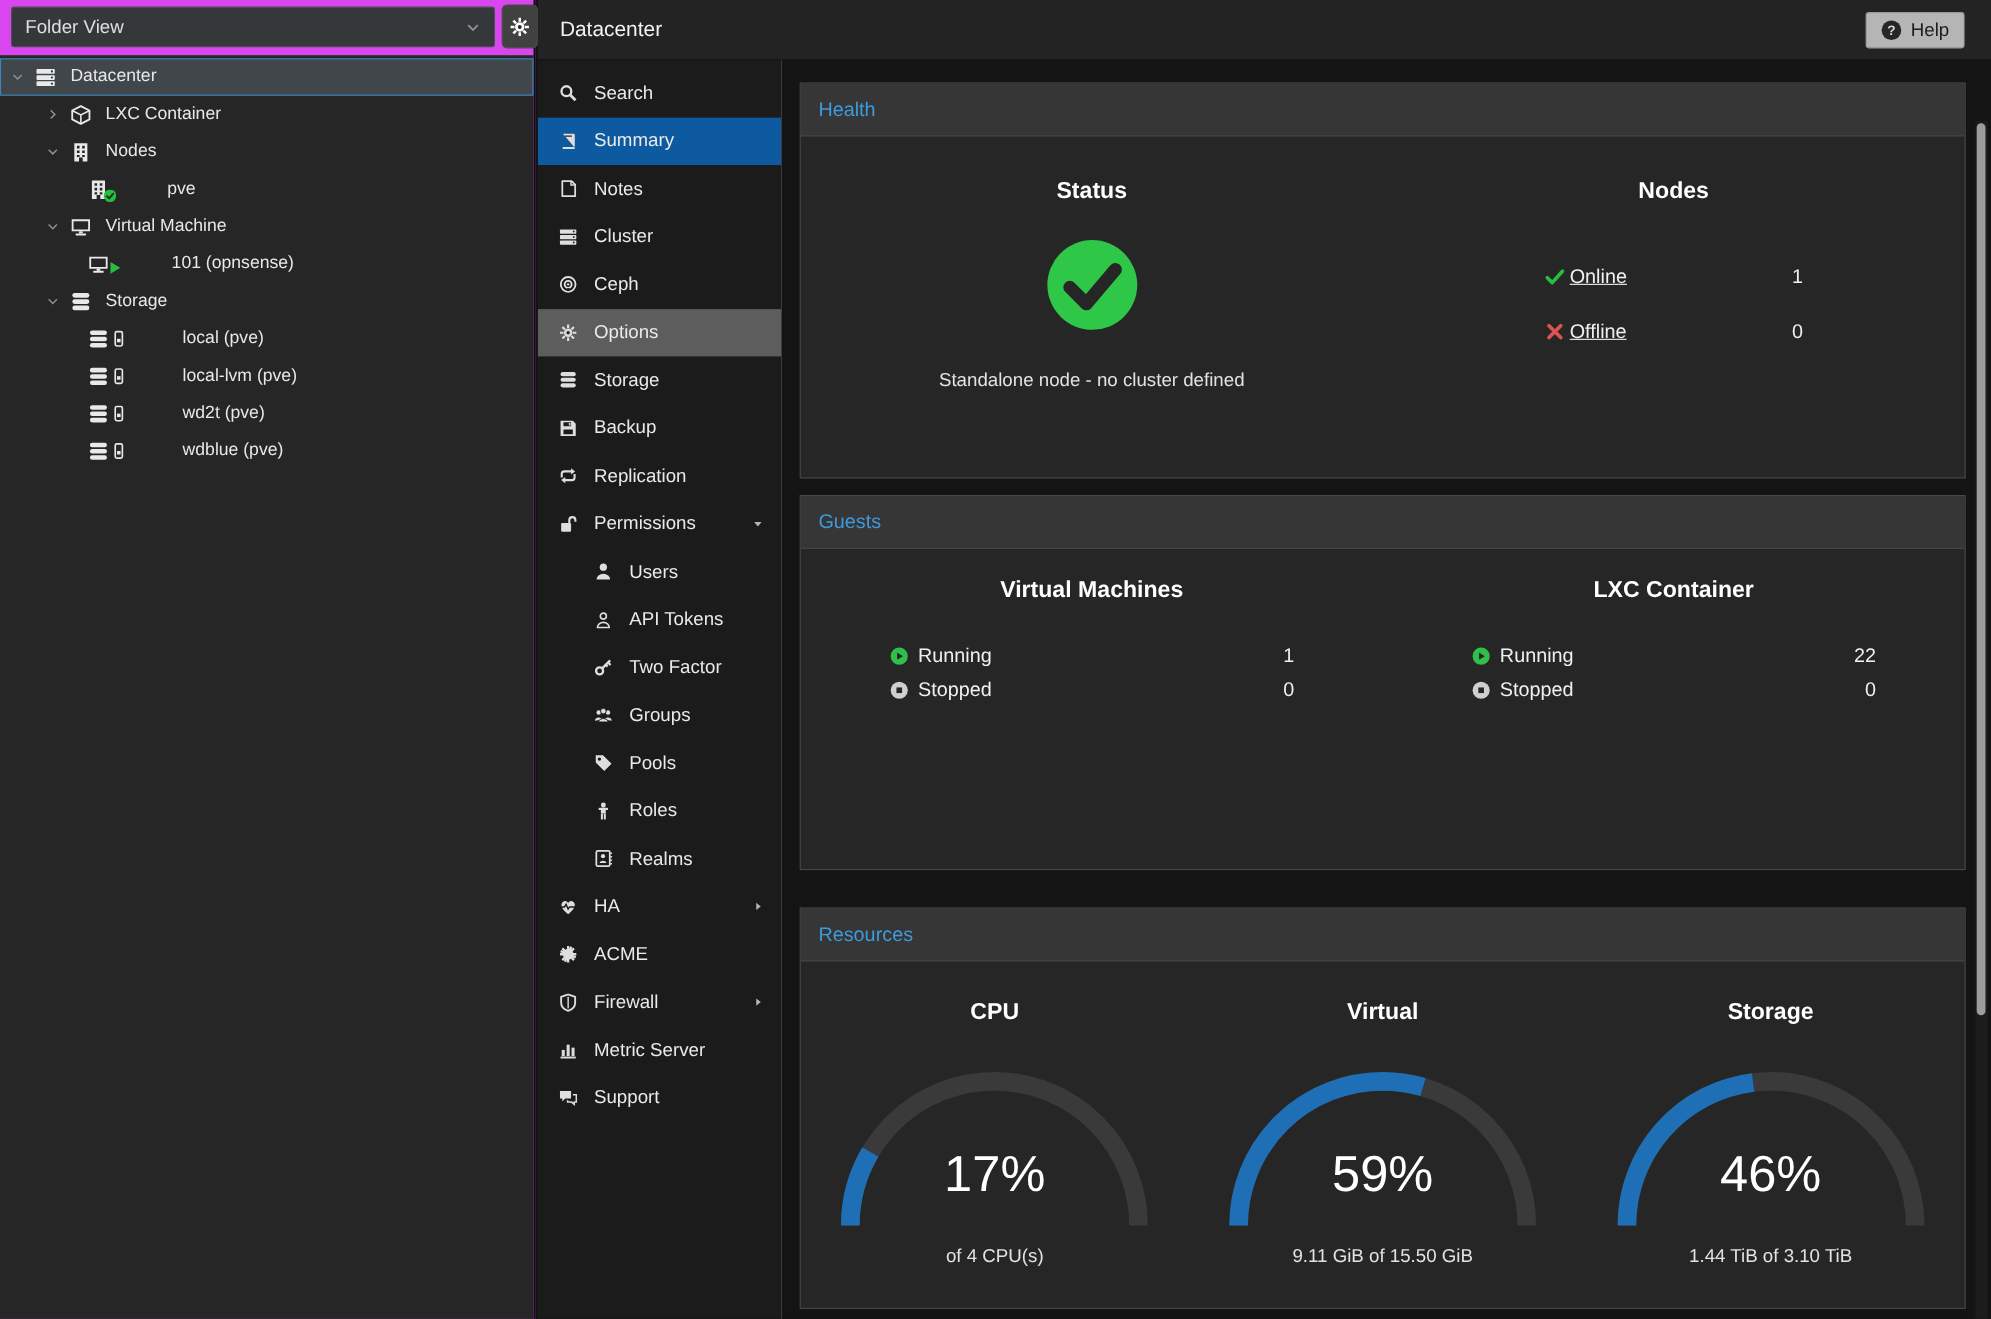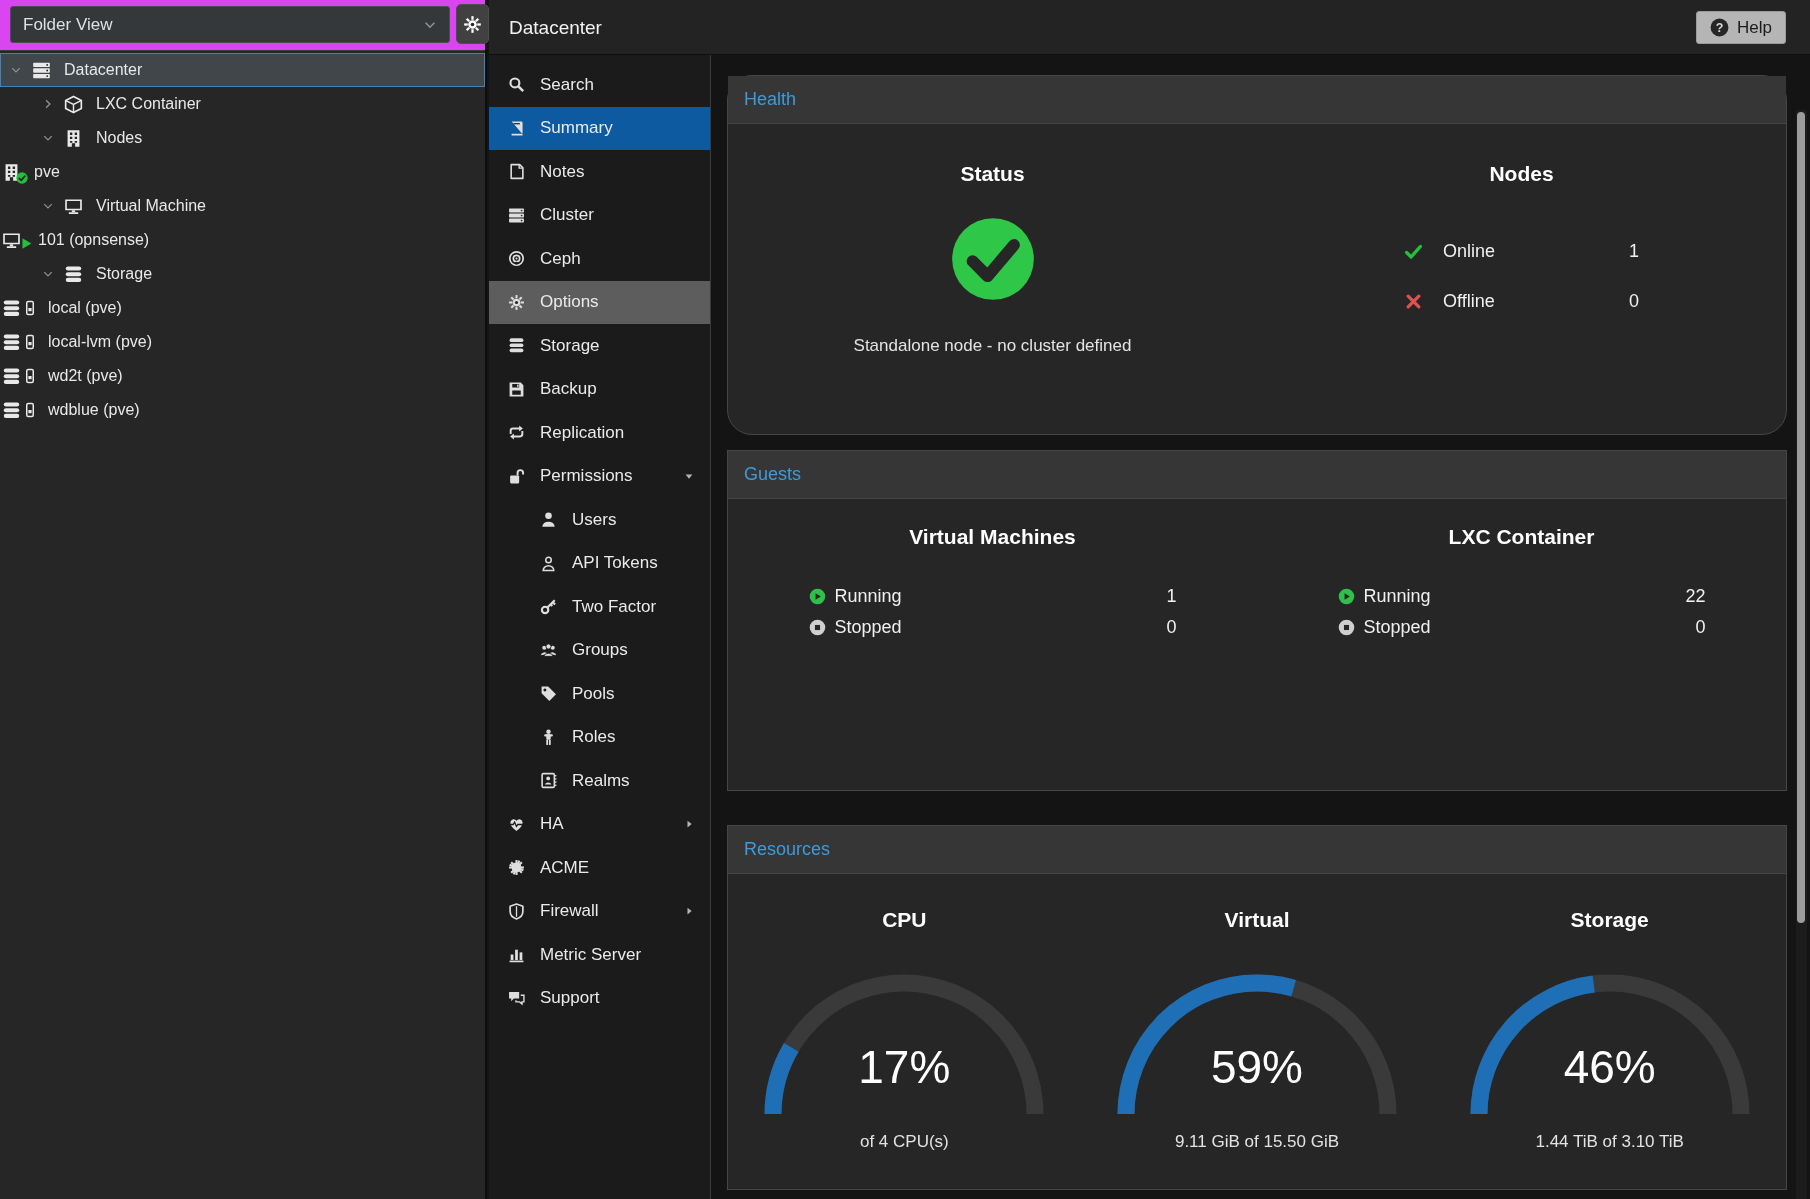--- a/index.html
+++ b/index.html
@@ -9,21 +9,21 @@
 
   
   .left{position:absolute;left:0;top:0;width:487px;height:1199px;background:#d946ef;border-right:2px solid #0d0d0d;}
   .viewsel{position:absolute;left:10px;top:6px;width:440px;height:37px;background:#35383b;border:1px solid #4b4e52;border-radius:3px;color:#dde0e3;font-size:17px;display:flex;align-items:center;padding:0 12px;cursor:pointer;}
   .viewsel .chev{margin-left:auto;color:#8f9296;}
   .gearbtn{position:absolute;left:456px;top:4px;width:33px;height:40px;background:#414141;border:1px solid #4d4d4d;border-radius:5px;color:#fff;display:flex;align-items:center;justify-content:center;cursor:pointer;}
   .tree{position:absolute;left:0;top:50px;right:0;bottom:0;background:#262626;border-top:1px solid #3c3c3c;padding-top:2px;}
   .trow{display:flex;align-items:center;height:34px;color:#e8e8e8;font-size:16px;cursor:pointer;}
   .trow.lvl0{padding-left:10px;}
   .trow.lvl1{padding-left:42px;}
-  .trow.lvl2{}
+  .trow.lvl2{padding-left:78px;gap:40px;}
   .trow .arrow{width:20px;color:#909090;display:flex;align-items:center;}
   .trow .arrow svg{width:12px;height:12px;}
   .ticon{position:relative;width:24px;margin:0 8px 0 2px;color:#e9e9e9;display:flex;align-items:center;}
   .ticon svg.main{width:19px;height:19px;}
   .badge{position:absolute;right:-2px;bottom:-2px;}
   .ticon2{display:flex;align-items:center;width:40px;margin:0 6px 0 2px;color:#e9e9e9;}
   .ticon2 svg{width:19px;height:19px;}
   .ticon2 svg+svg{width:16px;height:16px;margin-left:1px;}
   .trow.selected{background:#41464a;outline:1px solid #3b84bd;outline-offset:-1px;}
 
@@ -41,33 +41,33 @@
   .mitem.selected{background:#0e5aa0;}
   .mitem.hover{background:#5d5d5d;}
   .marrow{position:absolute;right:15px;color:#b5b5b5;}
   .marrow svg{width:12px;height:12px;}
 
   
   .content{position:absolute;left:712px;top:55px;right:0;bottom:0;background:#141414;}
   .panel{position:absolute;left:15px;width:1060px;background:#262626;border:1px solid #464646;}
   .phead{height:48px;background:#363636;border-bottom:1px solid #464646;display:flex;align-items:center;padding-left:16px;font-size:18px;color:#3d9bdc;}
   .pbody{position:relative;display:flex;}
-  .panel-health{top:20px;height:360px;border-radius:25px;}
+  .panel-health{top:20px;height:360px;}
   .panel-guests{top:395px;height:341px;}
   .panel-res{top:770px;height:365px;}
   .half{flex:1;display:flex;flex-direction:column;align-items:center;}
   .sechead{margin-top:38px;font-size:21px;font-weight:bold;color:#fff;}
   .statuscircle{margin-top:30px;width:86px;height:86px;color:#2ec748;}
   .statuscircle svg{width:86px;height:86px;}
   .standalone{margin-top:34px;font-size:17px;color:#e3e3e3;}
   .ntable{margin-top:40px;width:235px;}
   .nrow{display:flex;align-items:center;height:50px;font-size:18px;color:#f0f0f0;}
   .nrow .nicon{width:19px;height:19px;display:flex;}
   .nrow .nicon svg{width:19px;height:19px;}
-  .nrow .nlabel{margin-left:20px;}
+  .nrow .nlabel{margin-left:4px;text-decoration:underline;}
   .nrow .nvalue{margin-left:auto;}
   .ok{color:#25bf3c;} .bad{color:#e05252;}
   .gtable{margin-top:32px;width:368px;}
   .grow{display:flex;align-items:center;height:31px;font-size:18px;color:#f0f0f0;}
   .grow .gicon{width:17px;height:17px;display:flex;}
   .grow .gicon svg{width:17px;height:17px;}
   .grow .glabel{margin-left:9px;}
   .grow .gvalue{margin-left:auto;}
   .run{color:#2fbf4a;} .stop{color:#cfcfcf;}
   .guests-head{margin-top:26px;}

